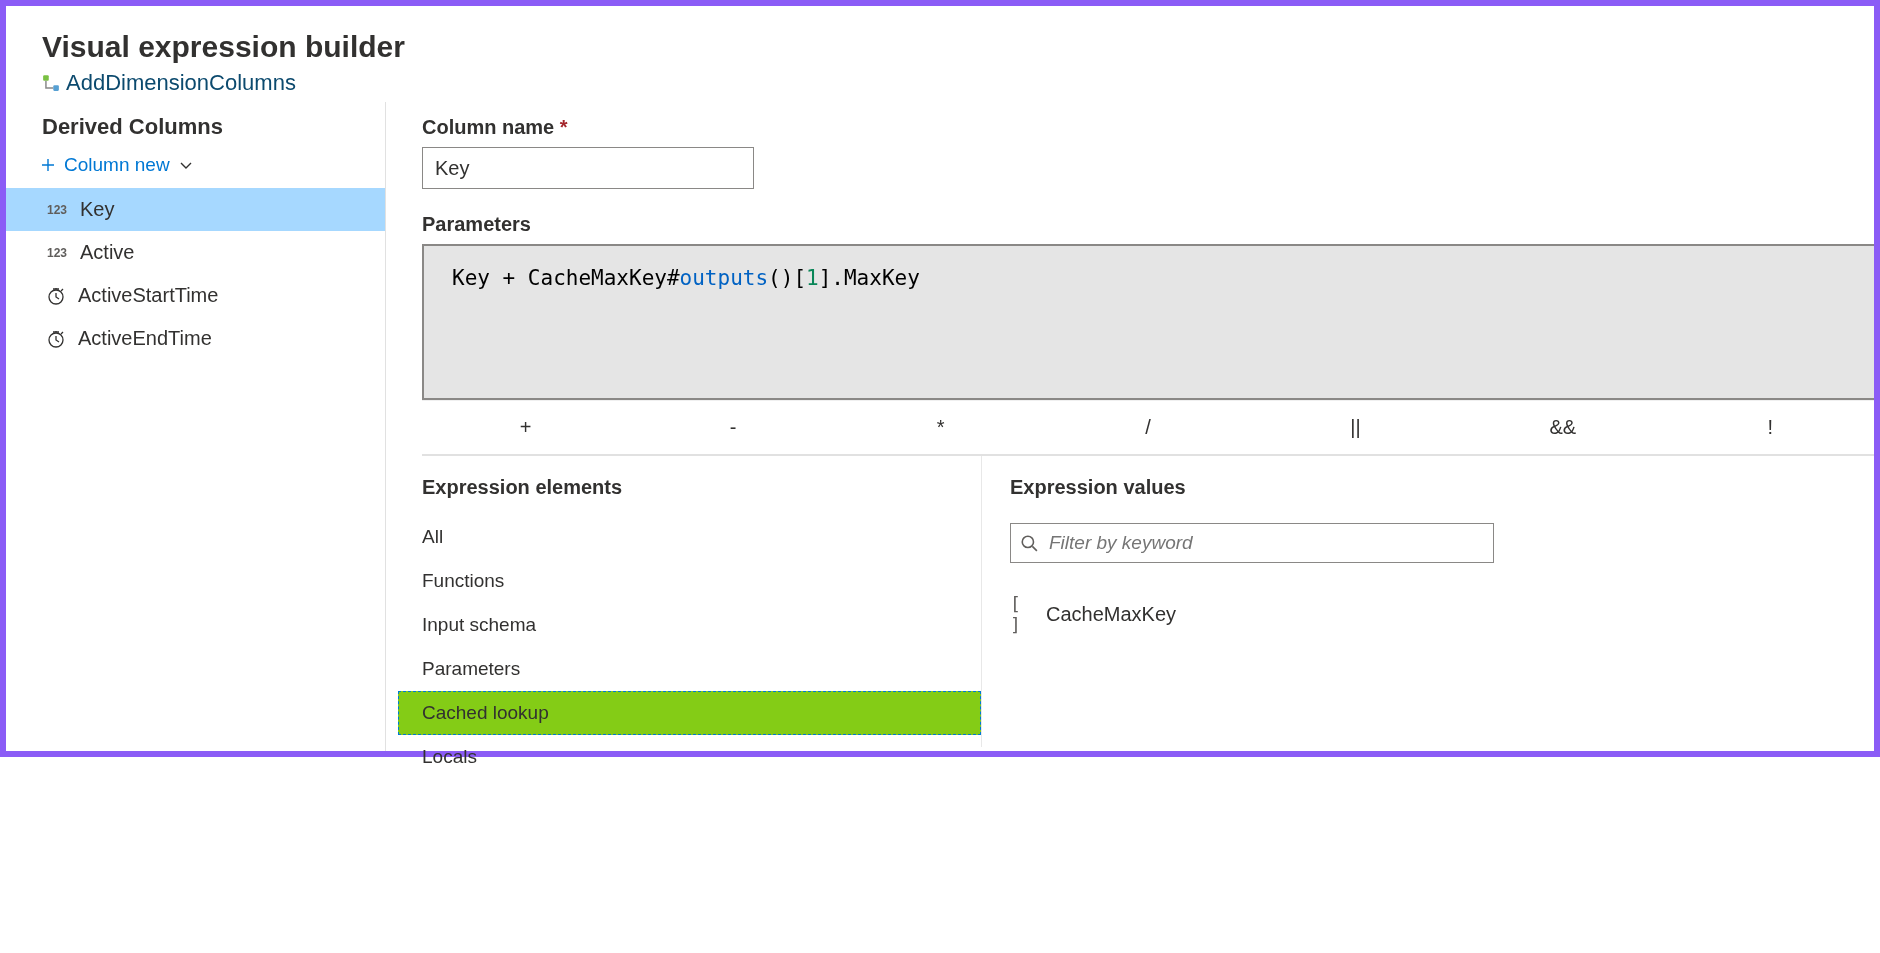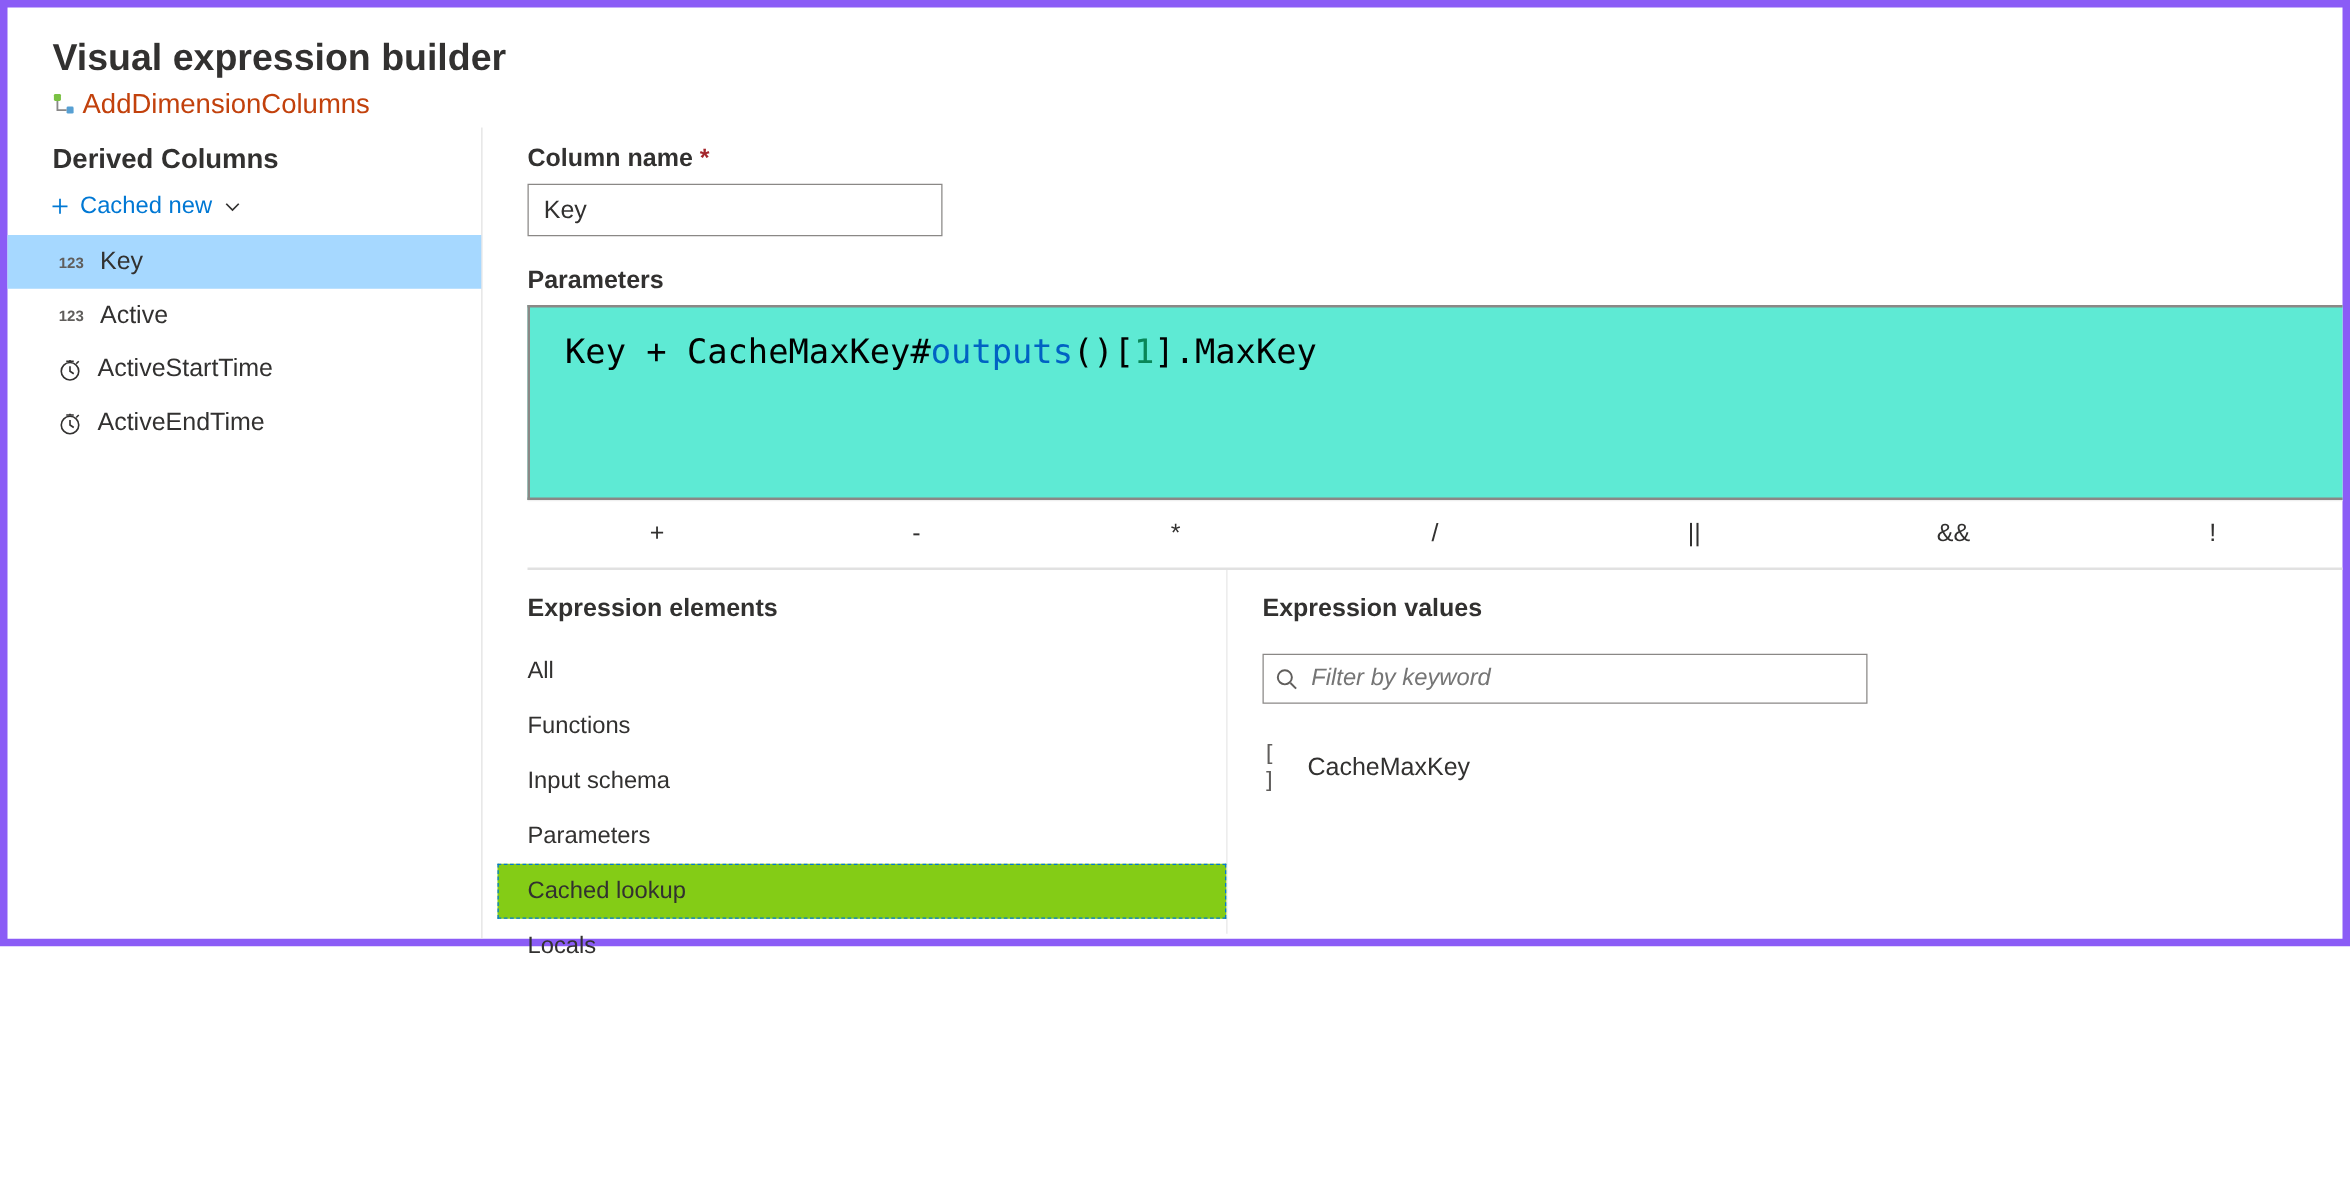--- a/index.html
+++ b/index.html
@@ -1,37 +1,37 @@
 <!DOCTYPE html>
 <html><head>
 <meta charset="utf-8">
 <style>
   * { box-sizing: border-box; margin: 0; padding: 0; }
   html, body { width: 100%; height: 100%; font-family: "Segoe UI", Arial, sans-serif; color: #323130; background: #fff; }
   .frame { border: 6px solid #8b5cf6; width: 1880px; height: 757px; display: flex; flex-direction: column; }
   .header { padding: 24px 36px 6px 36px; }
   .title { font-size: 30px; font-weight: 600; margin-bottom: 6px; }
-  .subtitle-row { display: flex; align-items: center; gap: 6px; font-size: 22px; color: #c2410c; }
+  .subtitle-row { display: flex; align-items: center; gap: 6px; font-size: 22px; color: #0c4a6e; }
   .tree-icon { width: 18px; height: 18px; }
   .body { flex: 1; display: flex; border-top: none; min-height: 0; }
   .sidebar { width: 380px; border-right: 1px solid #e1e1e1; padding-top: 8px; }
   .sidebar-heading { font-size: 22px; font-weight: 600; padding: 4px 36px 8px 36px; }
   .create-new { display: flex; align-items: center; gap: 8px; padding: 6px 36px 12px 34px; color: #0078d4; cursor: pointer; font-size: 19px; }
   .plus-icon, .chevron-icon { width: 16px; height: 16px; flex: 0 0 auto; }
   .col-list { display: flex; flex-direction: column; }
   .col-item { display: flex; align-items: center; gap: 12px; padding: 10px 16px 10px 40px; font-size: 20px; cursor: pointer; }
   .col-item.selected { background: #a6d8ff; }
   .type-badge { font-size: 12px; font-weight: 600; color: #605e5c; width: 22px; text-align: center; }
   .clock-icon { width: 20px; height: 20px; }
   .main { flex: 1; padding: 14px 0 4px 36px; display: flex; flex-direction: column; min-width: 0; }
   .field-label { font-size: 20px; font-weight: 600; margin-bottom: 8px; }
   .req-star { color: #a4262c; }
   .text-input { width: 332px; height: 42px; border: 1px solid #8a8886; padding: 4px 12px; font-size: 20px; color: #323130; font-family: inherit; }
   .expr-label { font-size: 20px; font-weight: 600; margin: 24px 0 8px 0; }
-  .expr-box { border: 2px solid #8a8886; border-right: none; height: 156px; padding: 20px 28px; font-family: Consolas, monospace; font-size: 27px; color: #000; background: #5eead4; overflow: auto; }
+  .expr-box { border: 2px solid #8a8886; border-right: none; height: 156px; padding: 20px 28px; font-family: Consolas, monospace; font-size: 21px; color: #000; background: #e5e5e5; overflow: auto; }
   .expr-box .kw { color: #0062c3; }
   .expr-box .num { color: #098658; }
   .op-row { display: flex; justify-content: space-around; align-items: center; height: 56px; font-size: 20px; color: #323130; border-bottom: 2px solid #e1e1e1; border-top: 1px solid #f0f0f0; }
   .op-btn { flex: 1; text-align: center; cursor: pointer; padding: 10px 4px; }
   .bottom-panels { display: flex; flex: 1; min-height: 0; }
   .panel-left { width: 560px; padding: 20px 0 0 0; border-right: 1px solid #e8e8e8; }
   .panel-heading { font-size: 20px; font-weight: 600; padding: 0 0 16px 0; }
   .elem-list { display: flex; flex-direction: column; }
   .elem-item { padding: 11px 12px 11px 0; font-size: 19px; cursor: pointer; }
   .elem-item.selected { background: #84cc16; outline: 1px dashed #0078d4; outline-offset: -1px; margin-left: -24px; padding-left: 24px; }
@@ -61,21 +61,21 @@
   </div>
 
   <div class="body">
 
     <div class="sidebar">
       <div class="sidebar-heading">Derived Columns</div>
       <div class="create-new">
         <svg class="plus-icon" viewBox="0 0 16 16">
           <path d="M8 2v12M2 8h12" stroke="#0078d4" stroke-width="1.4"></path>
         </svg>
-        <span>Cached new</span>
+        <span>Column new</span>
         <svg class="chevron-icon" viewBox="0 0 16 16">
           <path d="M3 6l5 5 5-5" stroke="#323130" stroke-width="1.4" fill="none"></path>
         </svg>
       </div>
       <div class="col-list" id="col-list">
           <div class="col-item selected">
             <span class="type-badge">123</span>
             <span>Key</span>
           </div>
           <div class="col-item">

